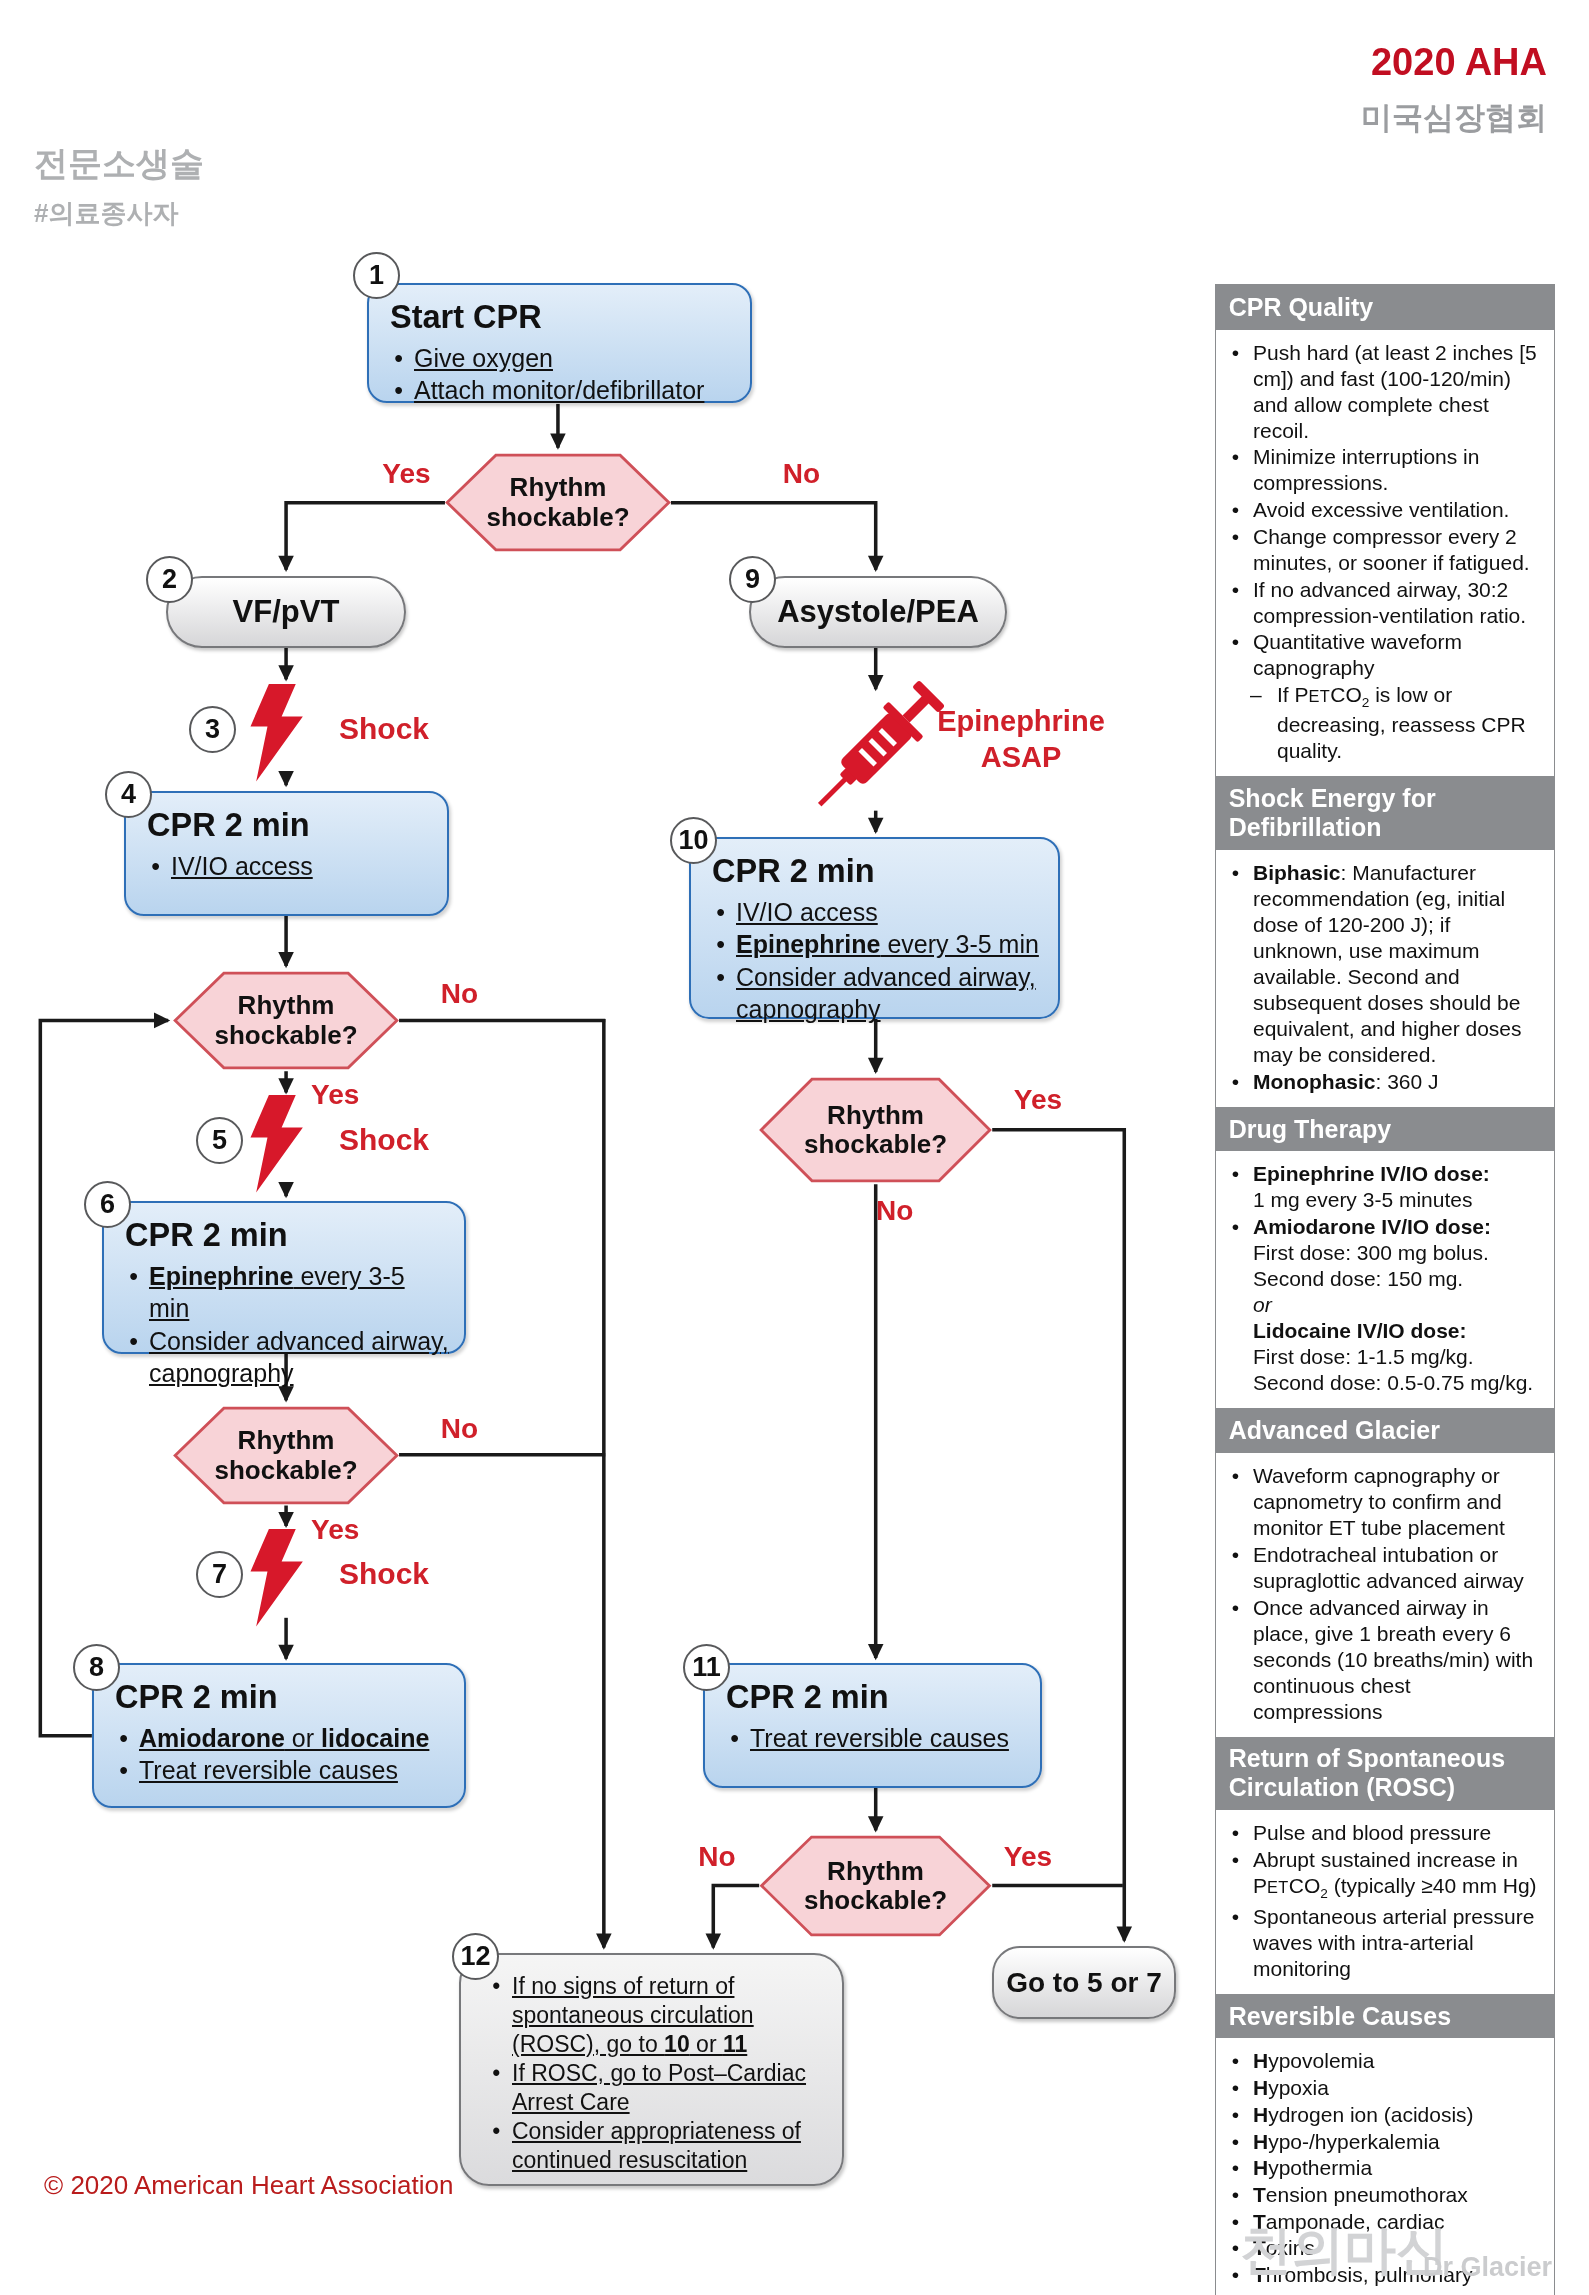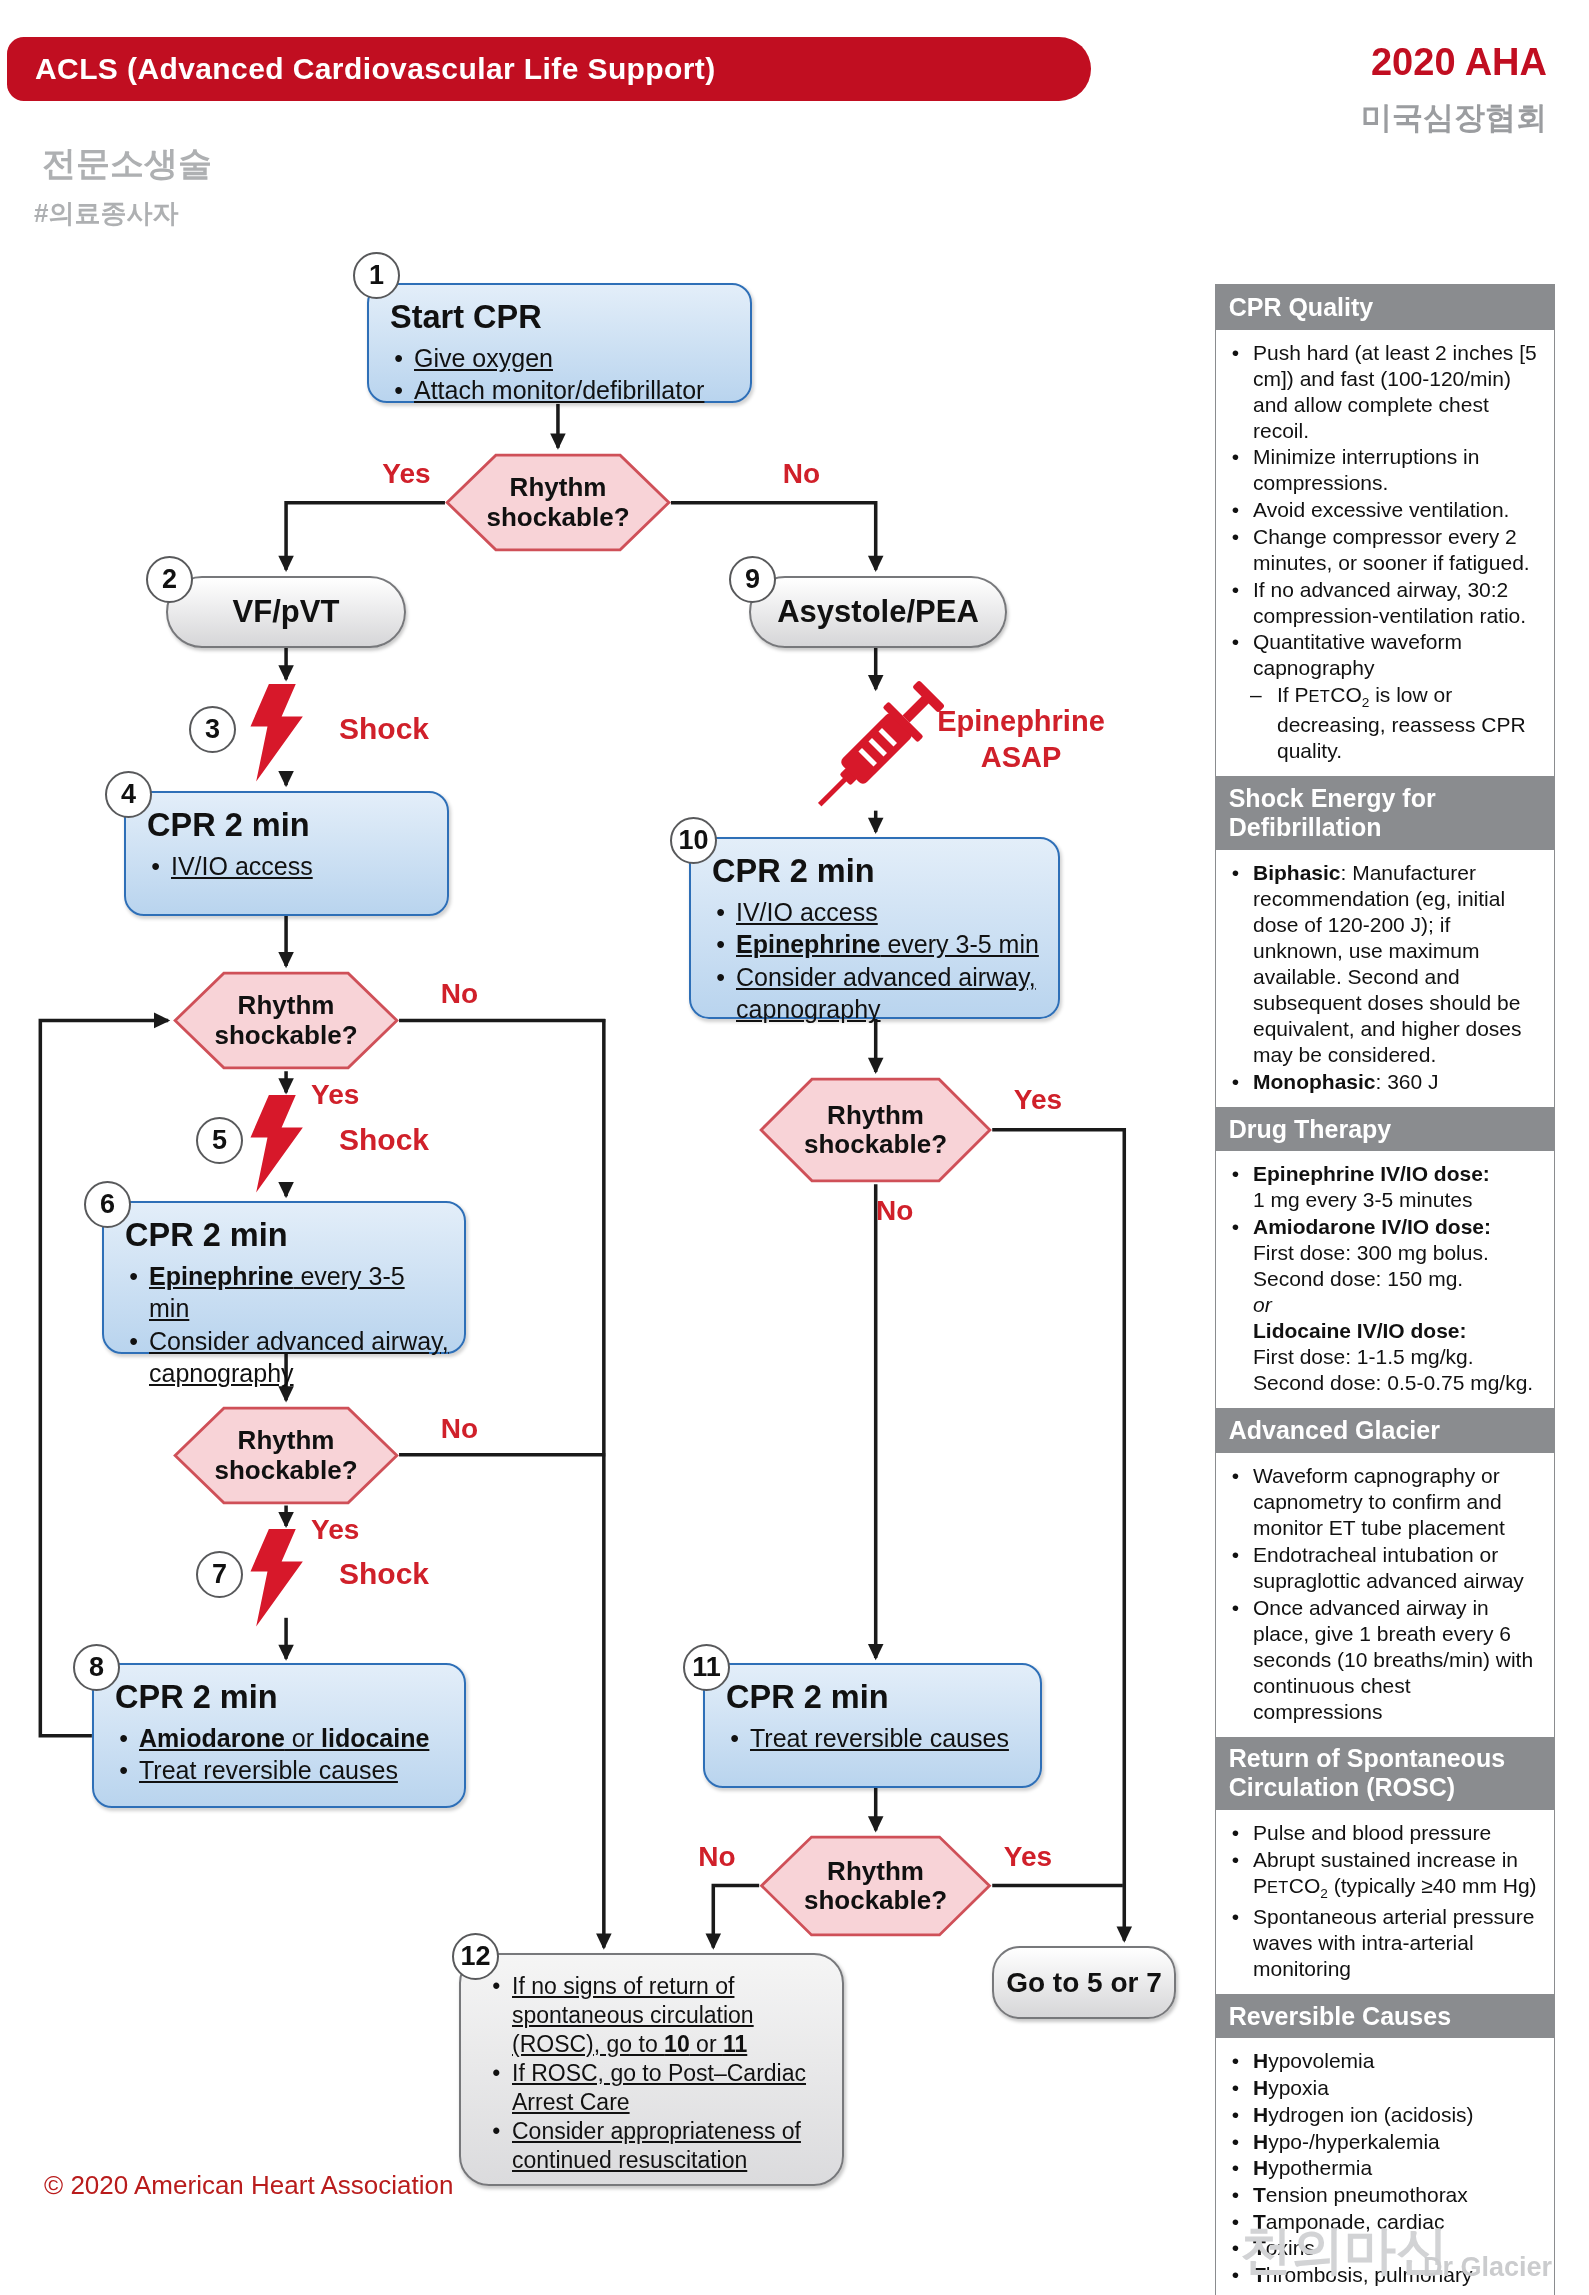--- a/index.html
+++ b/index.html
@@ -5,21 +5,21 @@
   html,body{margin:0;padding:0;background:#fff;}
   .canvas{position:relative;width:1589px;height:2295px;background:#ffffff;
           font-family:"Liberation Sans",sans-serif;overflow:hidden;}
 
   
   .banner{position:absolute;left:7px;top:37px;width:1084px;height:64px;background:#c10e21;
           border-radius:18.4px 35px 35px 18.4px;display:flex;align-items:center;box-sizing:border-box;padding-left:28px;}
   .banner-text{color:#fff;font-weight:bold;font-size:30px;letter-spacing:0.4px;}
   .aha{position:absolute;left:1328px;top:41px;width:219px;text-align:right;color:#c10e21;font-weight:bold;font-size:38px;}
   .kassoc{position:absolute;left:1328px;top:97px;width:219px;text-align:right;color:#9b9da0;font-weight:bold;font-size:31px;}
-  .kr1{position:absolute;left:34px;top:141px;color:#aeb0b2;font-weight:bold;font-size:34px;margin-left:8px;}
+  .kr1{position:absolute;left:34px;top:141px;color:#aeb0b2;font-weight:bold;font-size:34px;}
   .kr2{position:absolute;left:34px;top:196px;color:#aeb0b2;font-weight:bold;font-size:26px;}
 
   
   svg.edges{position:absolute;left:0;top:0;z-index:1;}
   .edge{stroke:#1a1a1a;stroke-width:5;fill:none;}
 
   
   .bluebox{position:absolute;z-index:2;box-sizing:border-box;background:linear-gradient(180deg,#e3eef9 0%,#b9d4ee 100%);
            border:2.8px solid #2e6fb7;border-radius:20px;padding:10px 12.7px 7px 21px;box-shadow:1.4px 2.8px 3.5px rgba(0,0,0,.18);}
   .node-title{text-align:left;font-weight:bold;font-size:32.5px;color:#111;margin:4.2px 0 5.7px 0;}
@@ -95,23 +95,20 @@
     <polyline class="edge" points="1240,917 1240,976" marker-end="url(#arr)"></polyline>
     <polyline class="edge" points="1240,1148 1240,1178" marker-end="url(#arr)"></polyline>
     <polyline class="edge" points="1240,1442 1240,1518" marker-end="url(#arr)"></polyline>
     <polyline class="edge" points="1405,1600 1592,1600 1592,2748" marker-end="url(#arr)"></polyline>
     <polyline class="edge" points="1240,1677 1240,2348" marker-end="url(#arr)"></polyline>
     <polyline class="edge" points="1240,2532 1240,2592" marker-end="url(#arr)"></polyline>
     <polyline class="edge" points="1075,2670 1010,2670 1010,2758" marker-end="url(#arr)"></polyline>
     <polyline class="edge" points="1405,2670 1590,2670"></polyline>
   </svg>
 
-  <div class="banner">
-    <span class="banner-text">ACLS (Advanced Cardiovascular Life Support)</span>
-  </div>
   <div class="aha">2020 AHA</div>
   <div class="kassoc">미국심장협회</div>
   <div class="kr1">전문소생술</div>
   <div class="kr2">#의료종사자</div>
 
   <div class="numcircle" style="left:353px;top:252px;">1</div>
   <div class="bluebox" style="left:367px;top:283px;width:385px;height:120px;">
     <div class="node-title">Start CPR</div>
     <ul class="node-list">
         <li>Give oxygen</li>

